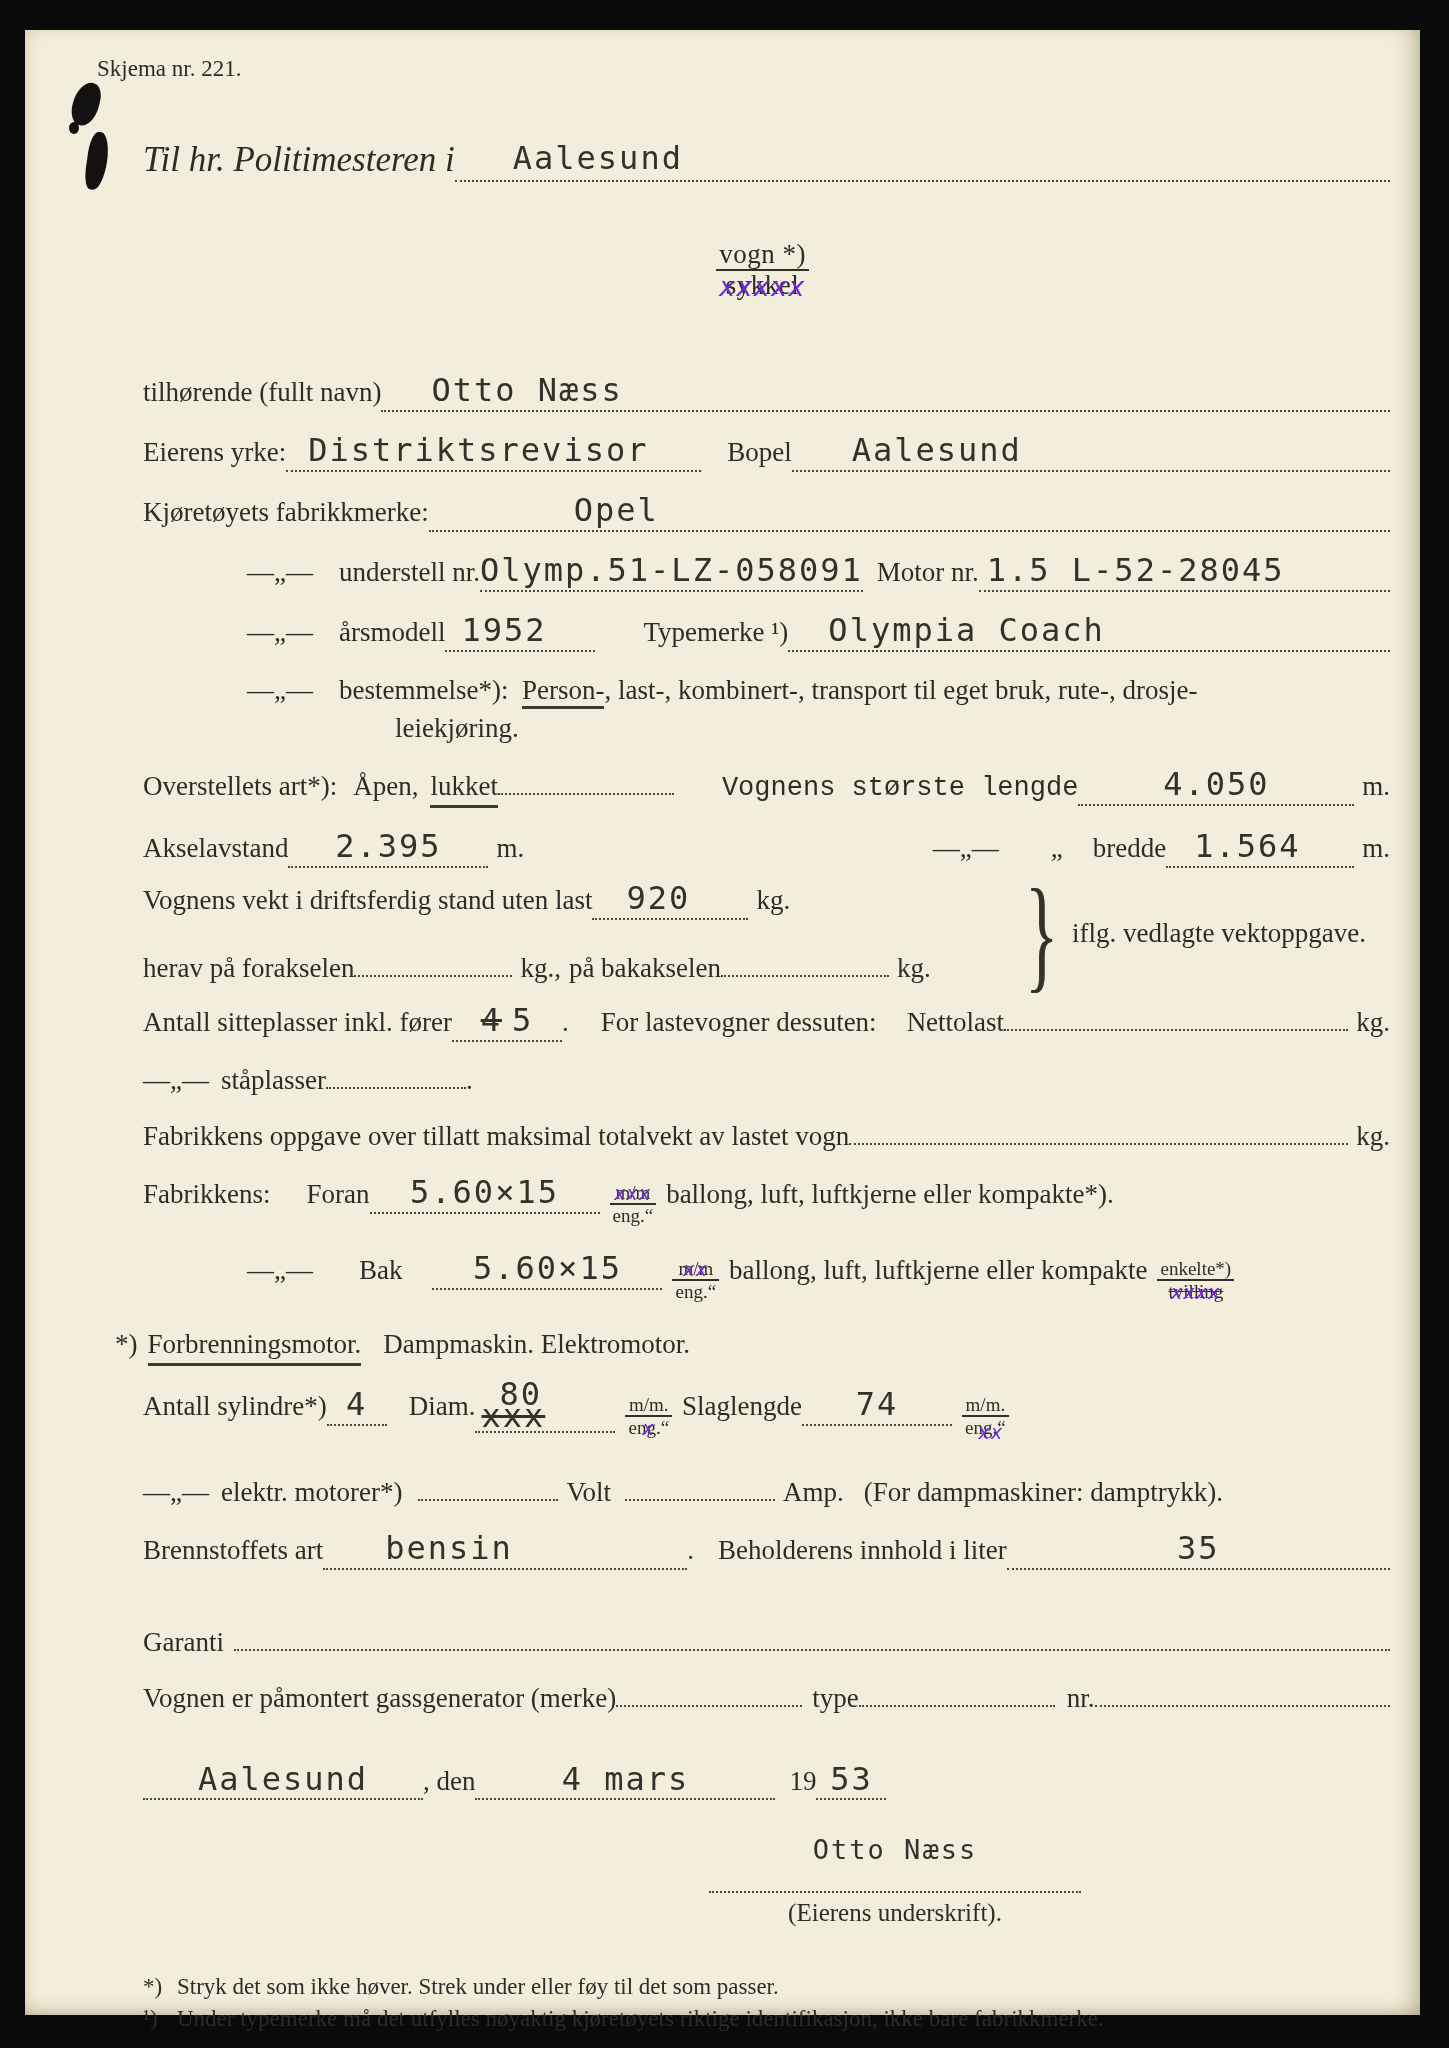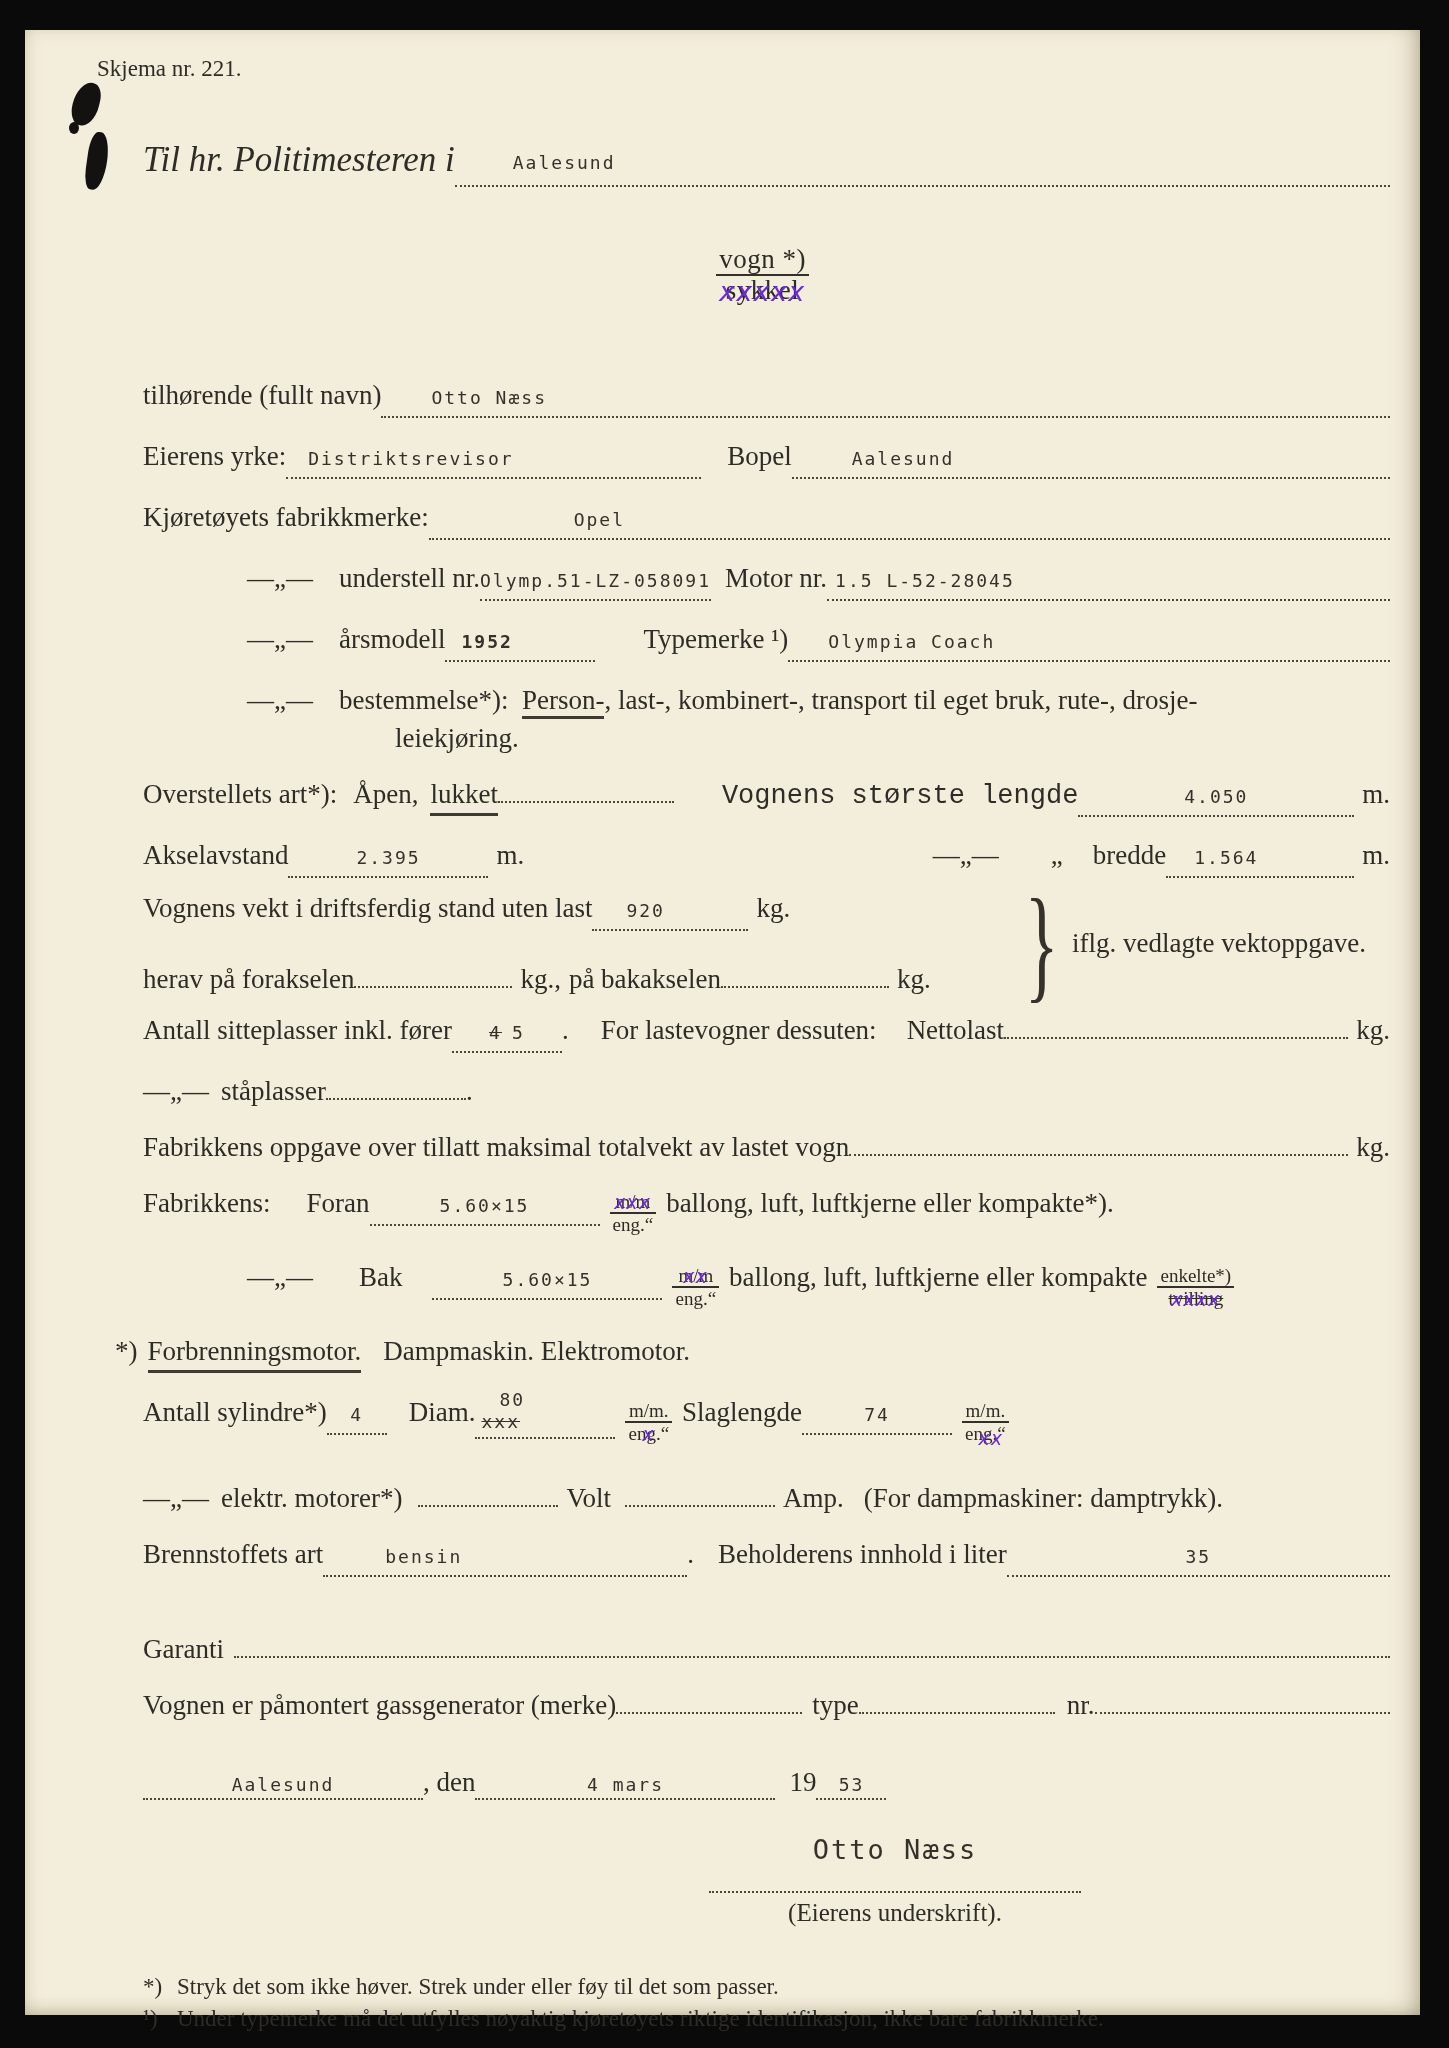--- a/index.html
+++ b/index.html
@@ -6,21 +6,21 @@
   #canvas{position:relative;width:1449px;height:2048px;background:#0a0a0a;overflow:hidden;
           font-family:"Liberation Serif", serif;color:#2e2c26;}
   #paper{position:absolute;left:25px;top:30px;right:29px;bottom:33px;background:#f3eedb;
          box-shadow:inset -16px 0 26px -14px rgba(110,95,60,.5), inset 0 -12px 20px -12px rgba(110,95,60,.4), inset 10px 0 18px -12px rgba(110,95,60,.25);}
   #content{padding:26px 30px 0 118px;}
   .row{display:flex;align-items:baseline;line-height:36px;margin-top:20px;font-size:27px;}
   .lbl{white-space:nowrap;}
   .fill{border-bottom:2px dotted #4a463c;display:inline-block;text-align:left;}
   .fillflex{flex:1 1 auto;border-bottom:2px dotted #4a463c;}
   .ctr{text-align:center;}
-  .tw{font-family:"DejaVu Sans Mono", monospace;font-size:18px;letter-spacing:2px;color:#34312b;white-space:nowrap;}
+  .tw{font-family:"DejaVu Sans Mono", monospace;font-size:32px;letter-spacing:2px;color:#34312b;white-space:nowrap;}
   .strike{text-decoration:line-through;}
   .u{border-bottom:3px solid #3e3b33;padding-bottom:1px;}
   .ditto{white-space:nowrap;padding:0 26px 0 0;}
   .indent{padding-left:104px;}
   .frac{display:inline-flex;flex-direction:column;text-align:center;vertical-align:middle;
         font-size:19px;line-height:21px;margin:0 10px;position:relative;top:-4px;}
   .frac .ftop{border-bottom:2px solid #33302a;padding:0 3px;white-space:nowrap;}
   .frac .fbot{padding:0 3px;white-space:nowrap;}
   .sw{position:relative;display:inline-block;}
   .xov{position:absolute;left:50%;top:52%;transform:translate(-50%,-50%);
@@ -109,21 +109,21 @@
       <span class="ditto indent">—„—</span>
       <span class="lbl">understell nr.</span>
       <span class="fill"><span class="tw">Olymp.51-LZ-058091</span></span>
       <span class="lbl" style="margin-left:14px;">Motor nr.</span>
       <span class="fillflex"><span class="tw" style="margin-left:8px;">1.5 L-52-28045</span></span>
     </div>
 
     <div class="row">
       <span class="ditto indent">—„—</span>
       <span class="lbl">årsmodell</span>
-      <span class="fill w150"><span class="tw" style="margin-left:16px;font-weight:bold;">1952</span></span>
+      <span class="fill w150"><span class="tw" style="margin-left:16px;">1952</span></span>
       <span class="lbl" style="margin-left:48px;">Typemerke ¹)</span>
       <span class="fillflex"><span class="tw" style="margin-left:40px;">Olympia Coach</span></span>
     </div>
 
     <div class="row">
       <span class="ditto indent">—„—</span>
       <span><span>bestemmelse*):</span>&nbsp;&nbsp;<span class="u">Person-</span><span>, last-, kombinert-, transport til eget bruk, rute-, drosje-</span></span>
     </div>
     <div class="row purp2">
       <span>leiekjøring.</span>

